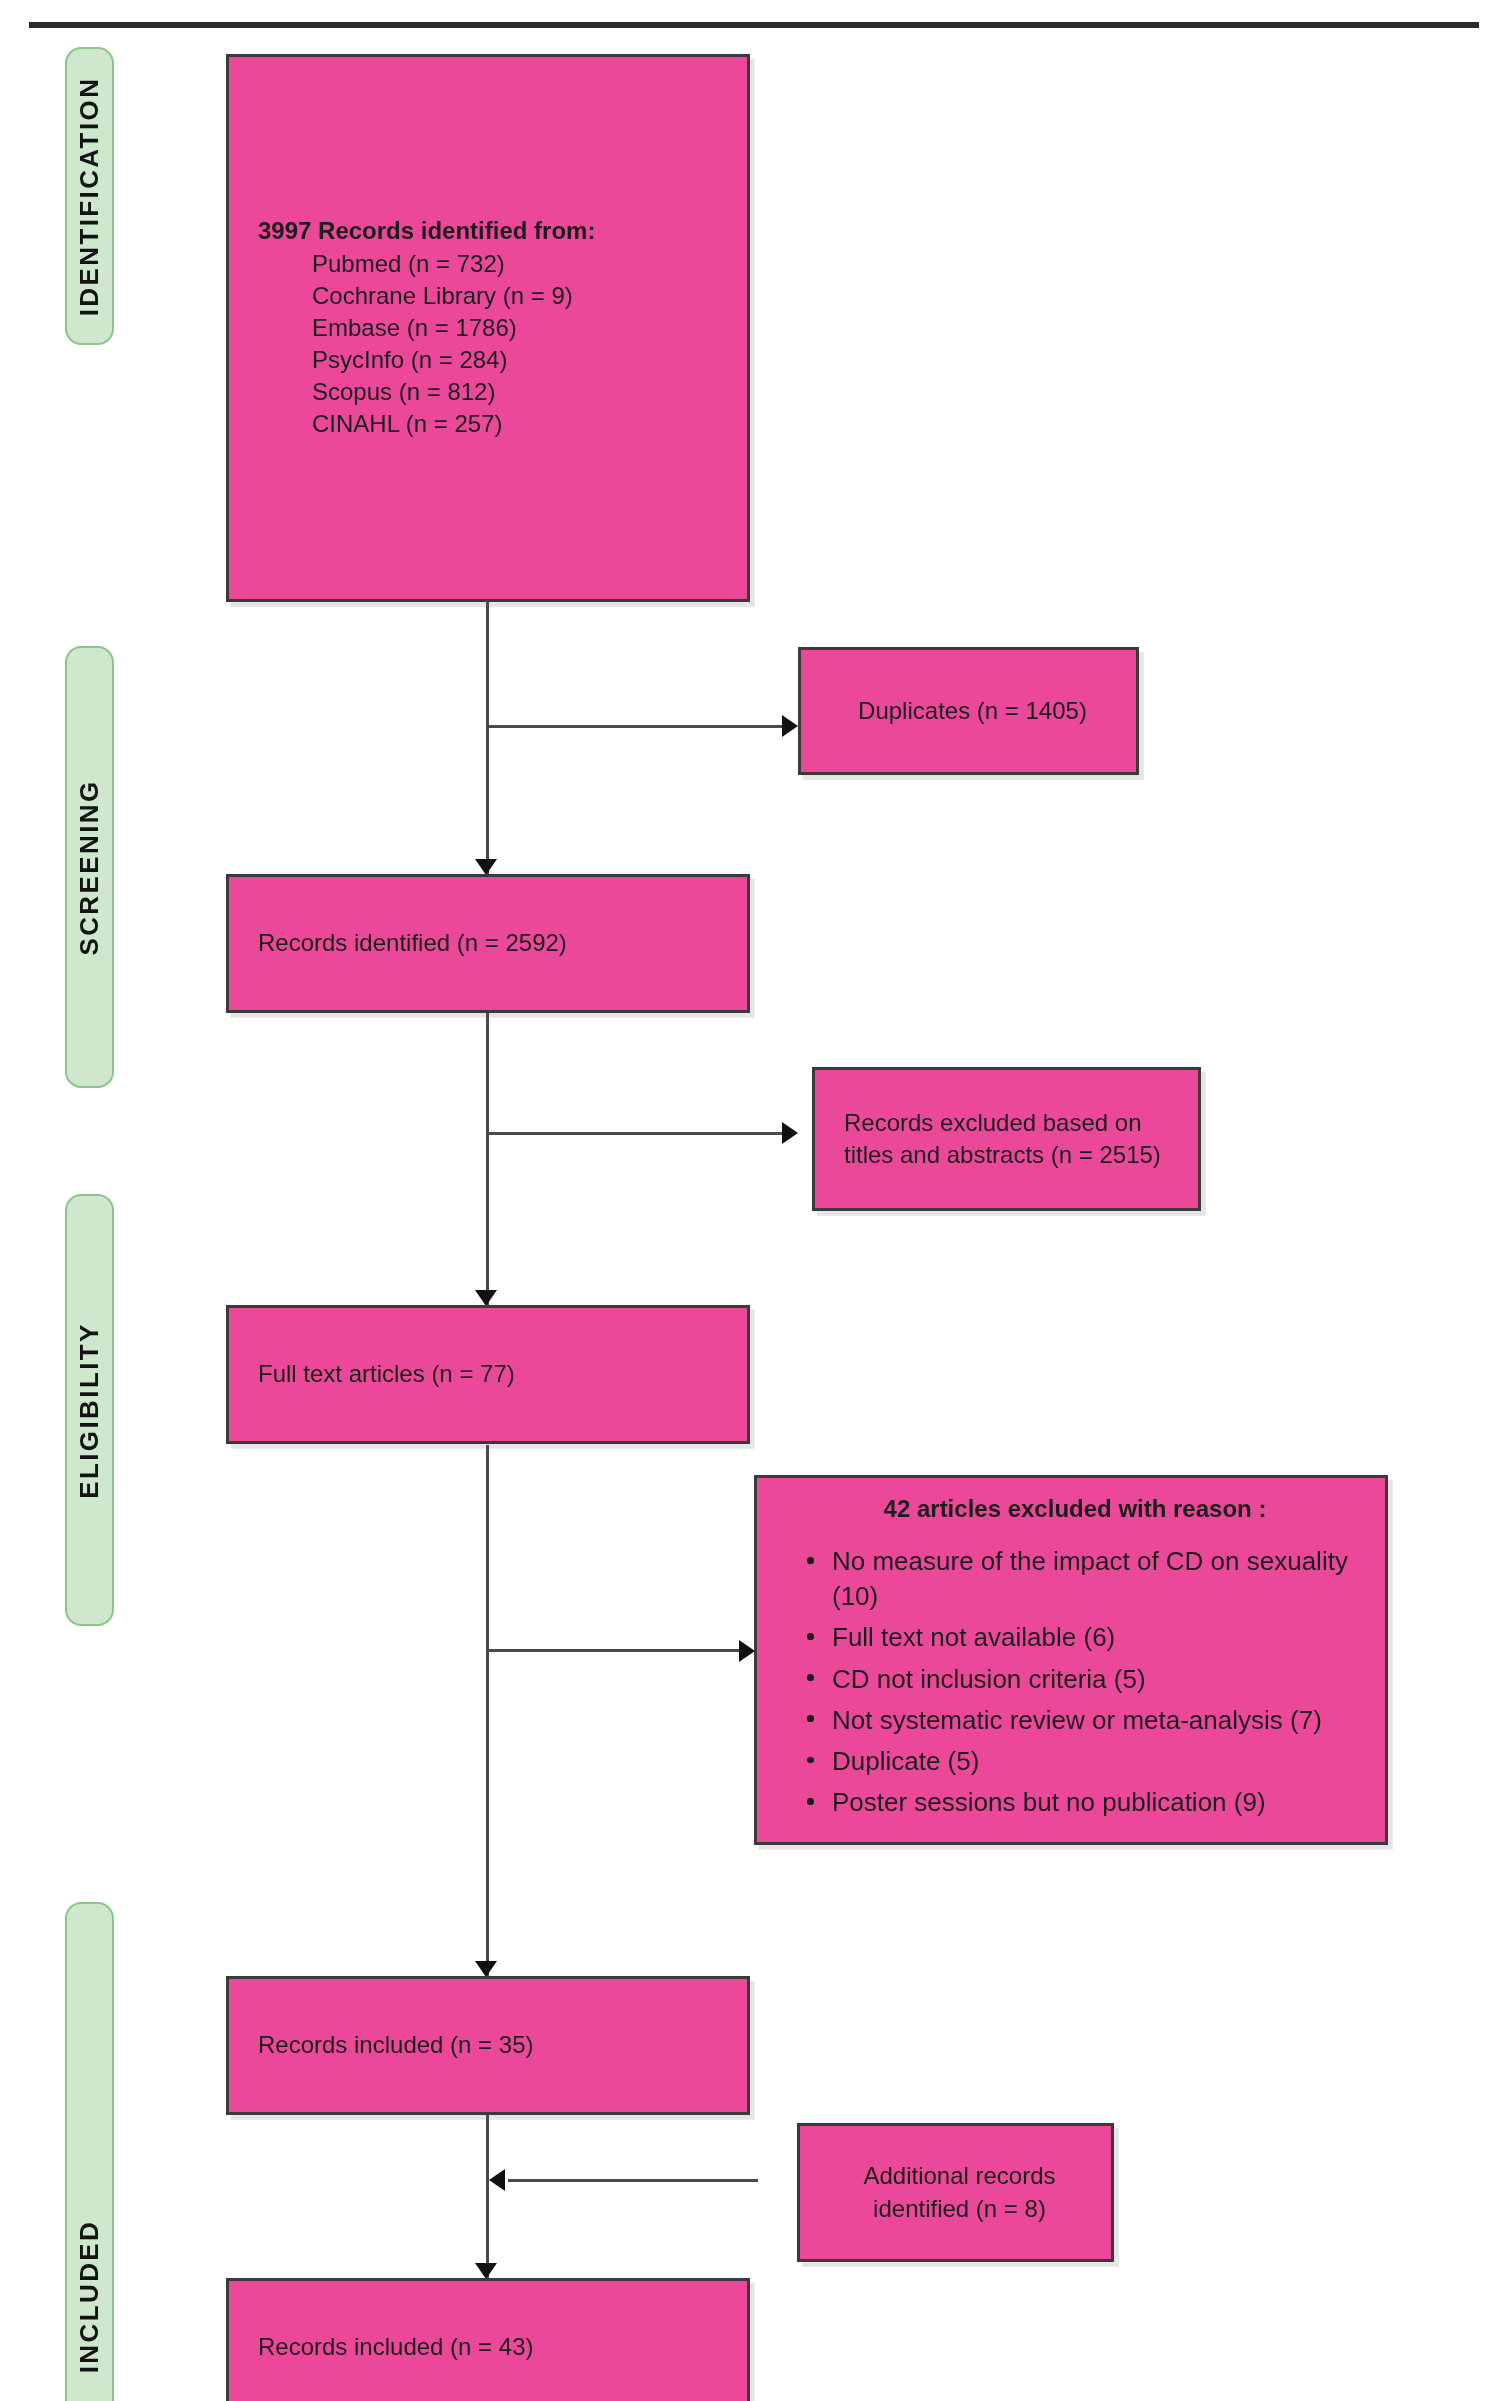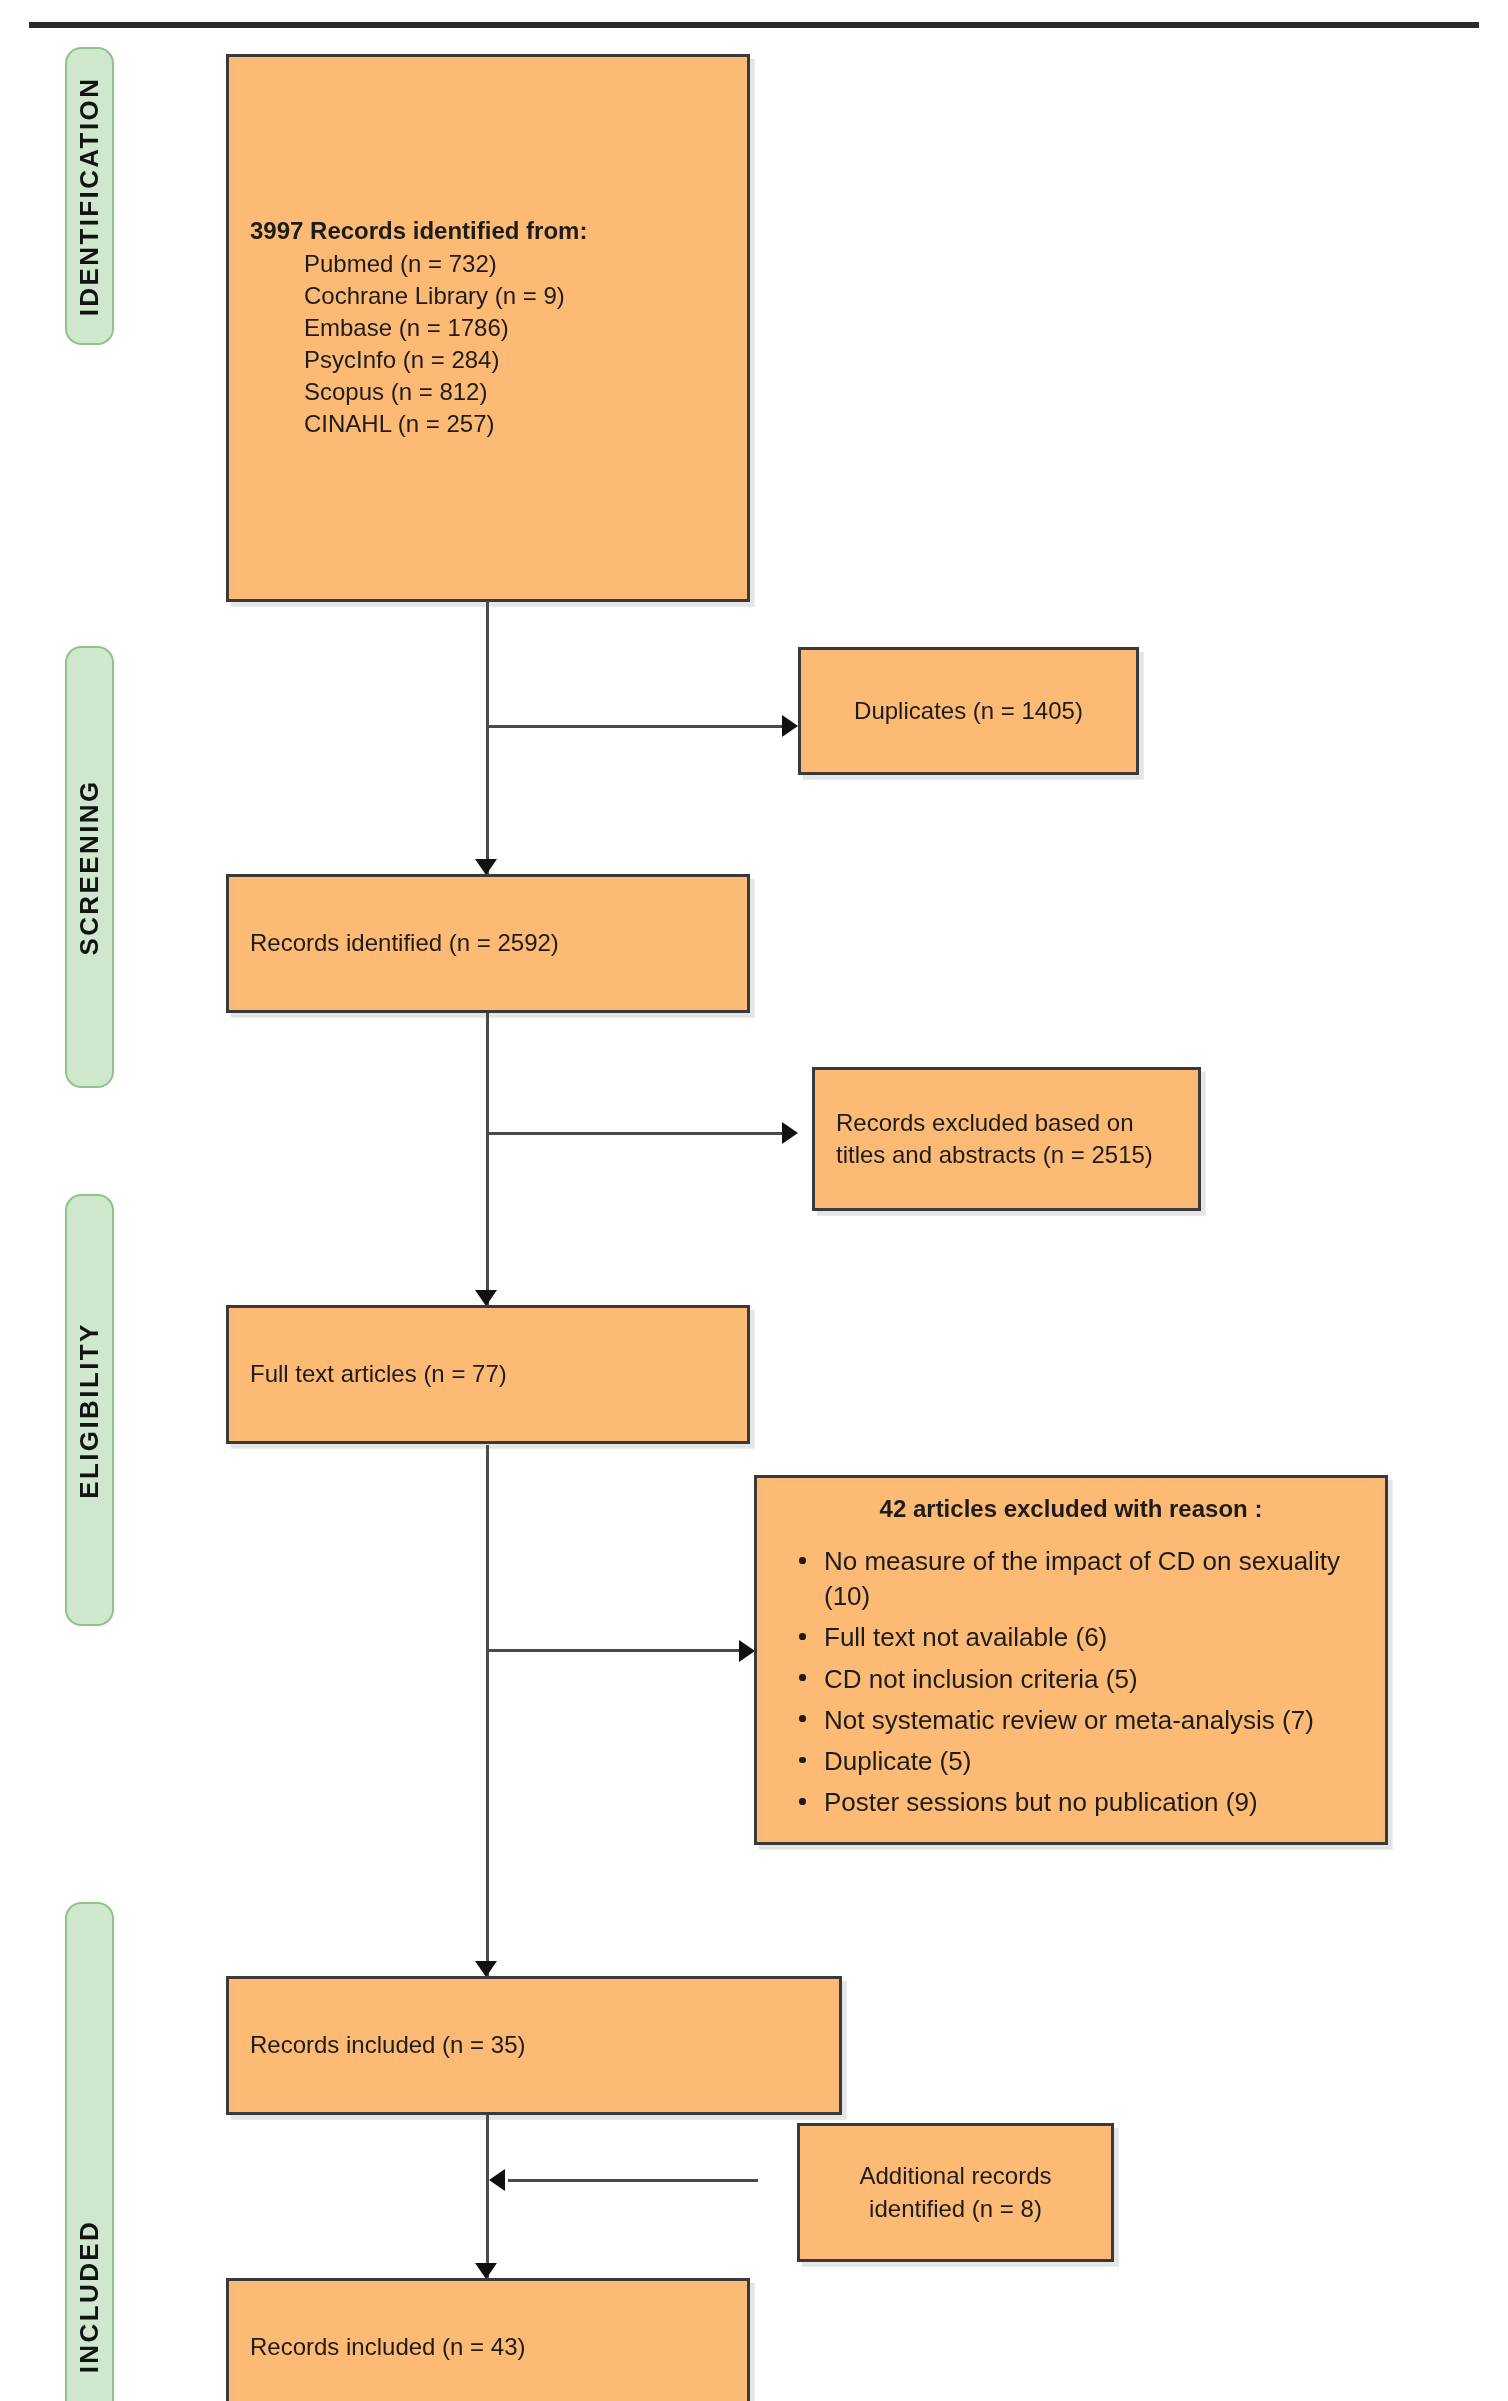--- a/index.html
+++ b/index.html
@@ -47,24 +47,25 @@
     white-space: nowrap;
     font-weight: bold;
     font-size: 26px;
     letter-spacing: 2.4px;
     color: #131313;
   }
 
   
   .box {
     position: absolute;
-    background: #fdba74;
+    background: #ec4899;
     border: 3.4px solid #3a3a3a;
     display: flex;
     align-items: center;
+    padding-left: 8px;
   }
   .box.shadowed {
     box-shadow: 4.8px 4.8px 0 rgba(0,0,0,0.10);
   }
   .box .box-inner {
     width: 100%;
     padding: 0 21px;
   }
   .box-line {
     font-size: 24px;
@@ -222,21 +223,21 @@
         <li>No measure of the impact of CD on sexuality (10)</li>
         <li>Full text not available (6)</li>
         <li>CD not inclusion criteria (5)</li>
         <li>Not systematic review or meta-analysis (7)</li>
         <li>Duplicate (5)</li>
         <li>Poster sessions but no publication (9)</li>
       </ul>
     </div>
   </div>
 
-  <div class="box shadowed" style="left:226px; top:1976px; width:616px; height:139px;">
+  <div class="box shadowed" style="left:226px; top:1976px; width:524px; height:139px;">
     <div class="box-inner">
       <div class="box-line">Records included (n = 35)</div>
     </div>
   </div>
 
   <div class="vline" style="left:486px; top:2115px; height:163px;"></div>
   <div class="hline" style="left:508px; top:2179px; width:250px;"></div>
   <div class="arrow-left" style="left:489px; top:2169px;"></div>
   <div class="arrow-down" style="left:475px; top:2263px;"></div>
 

